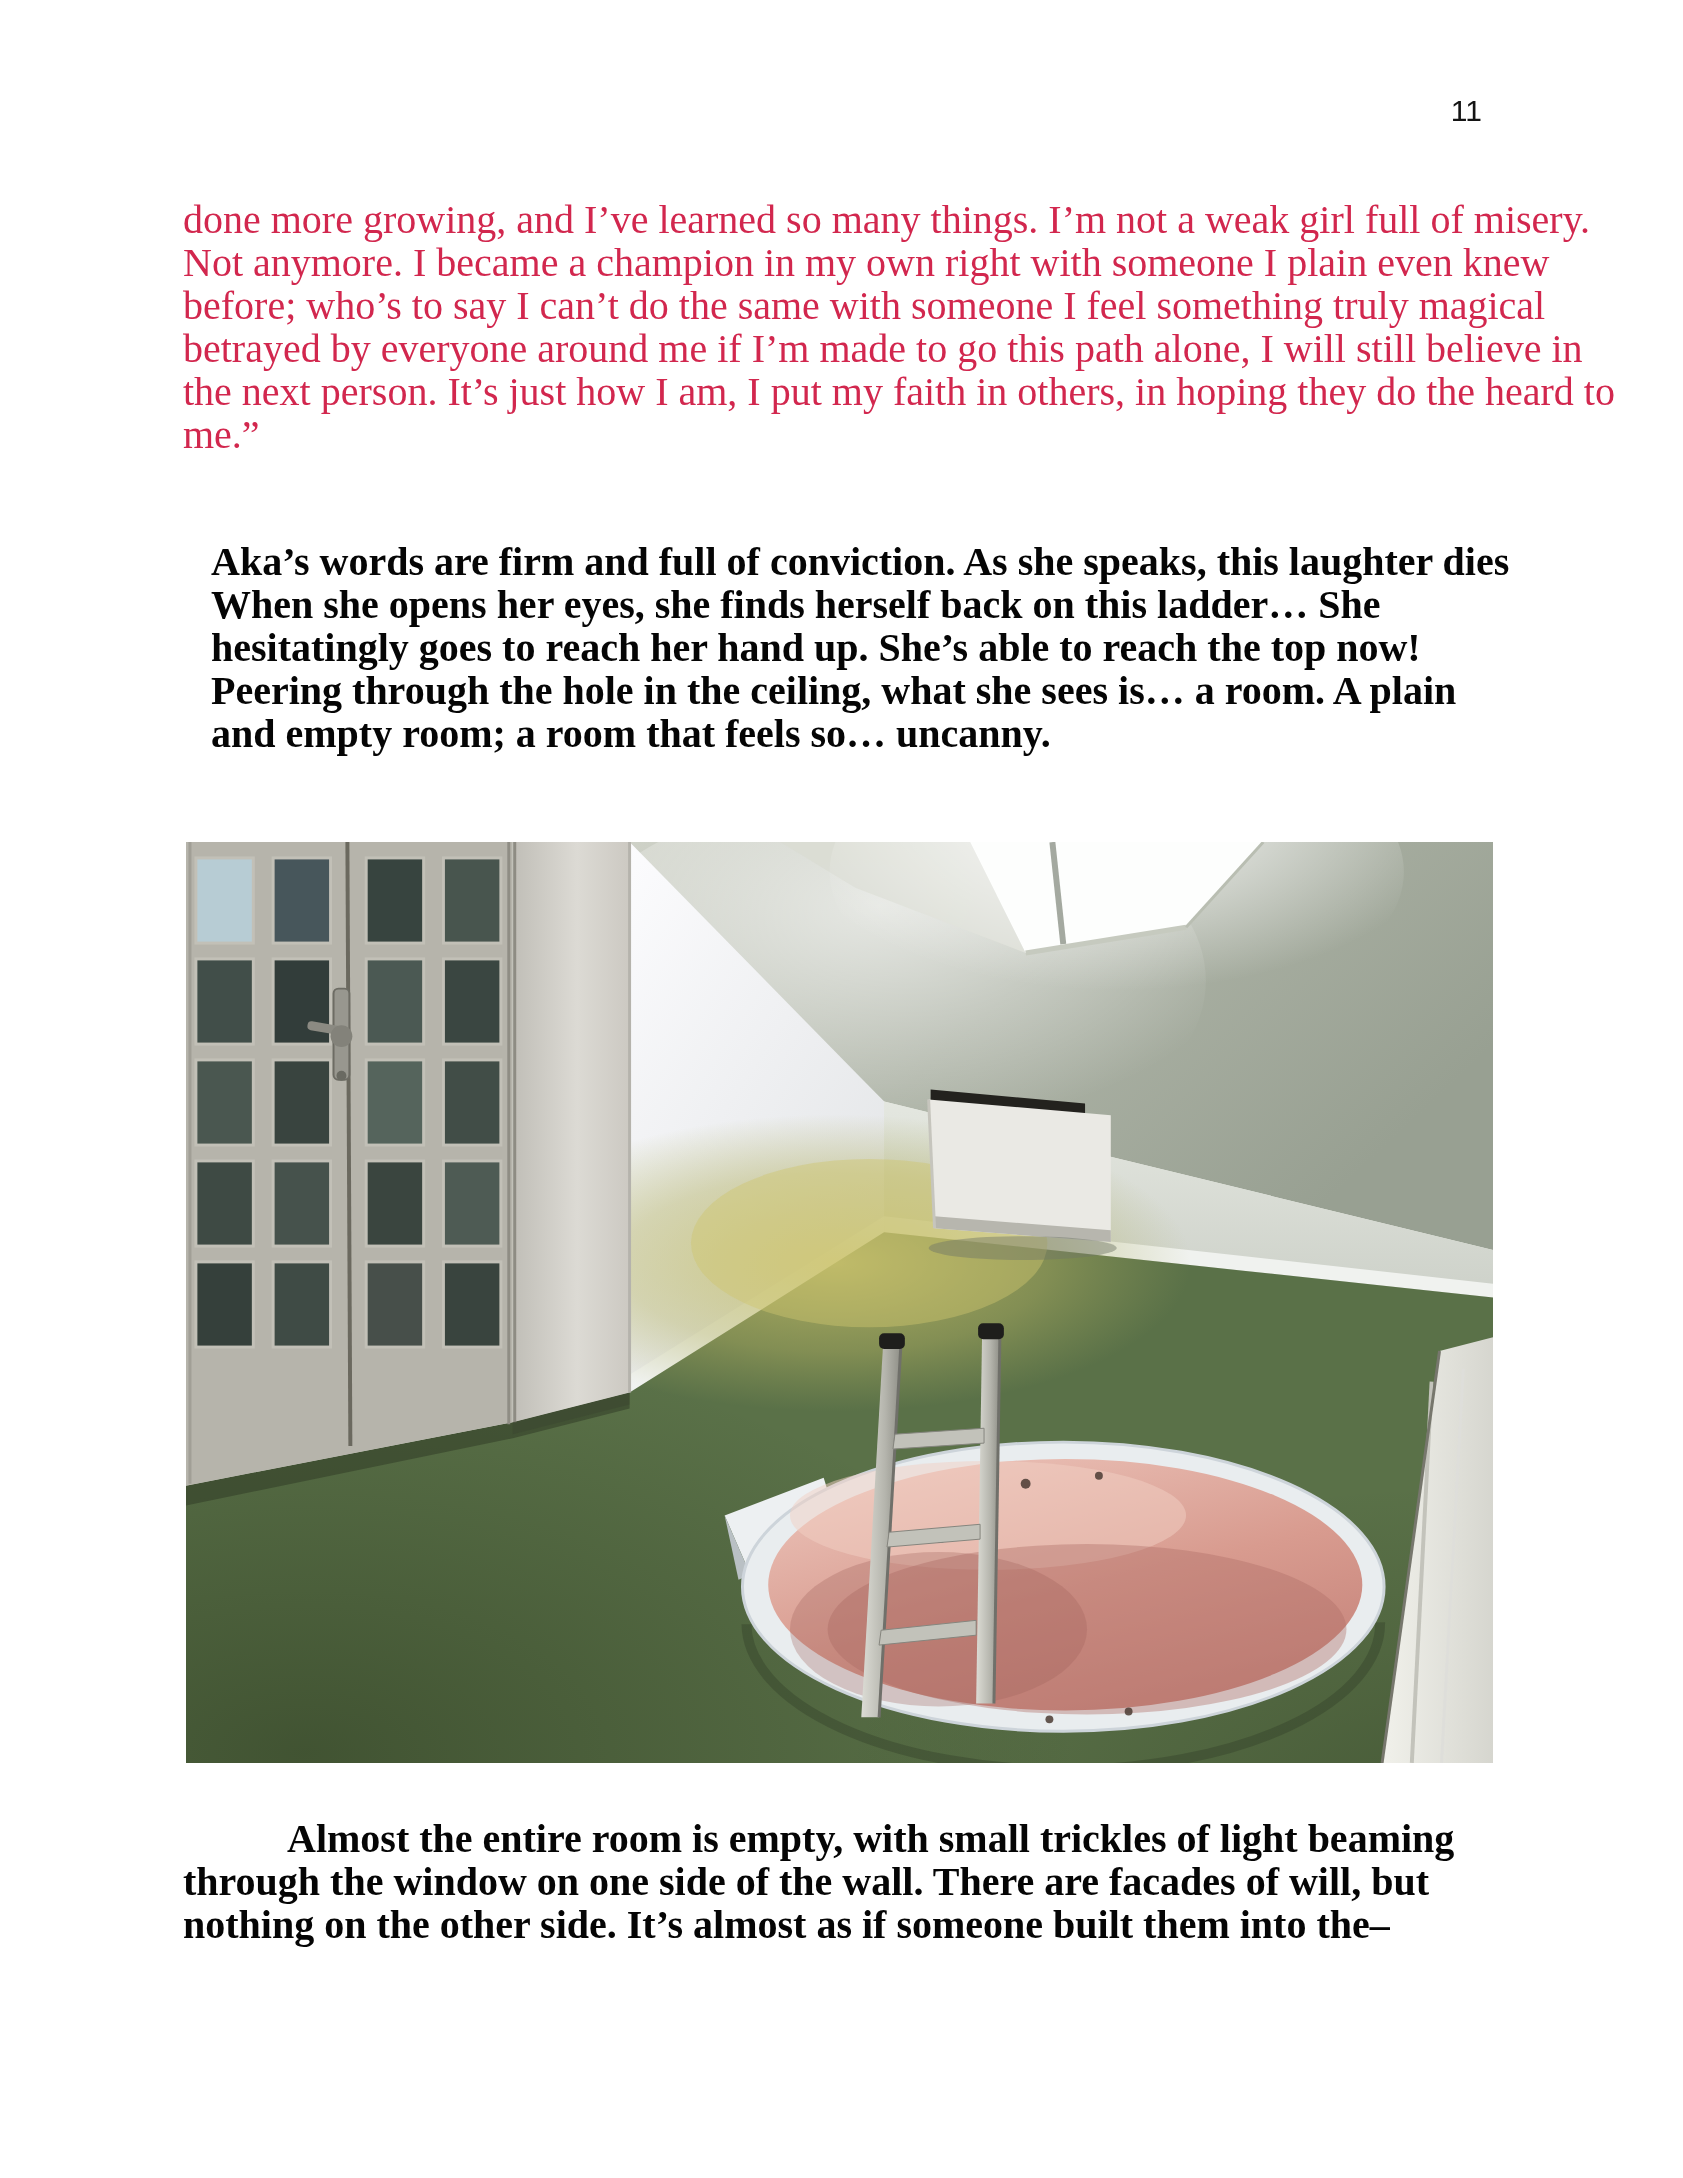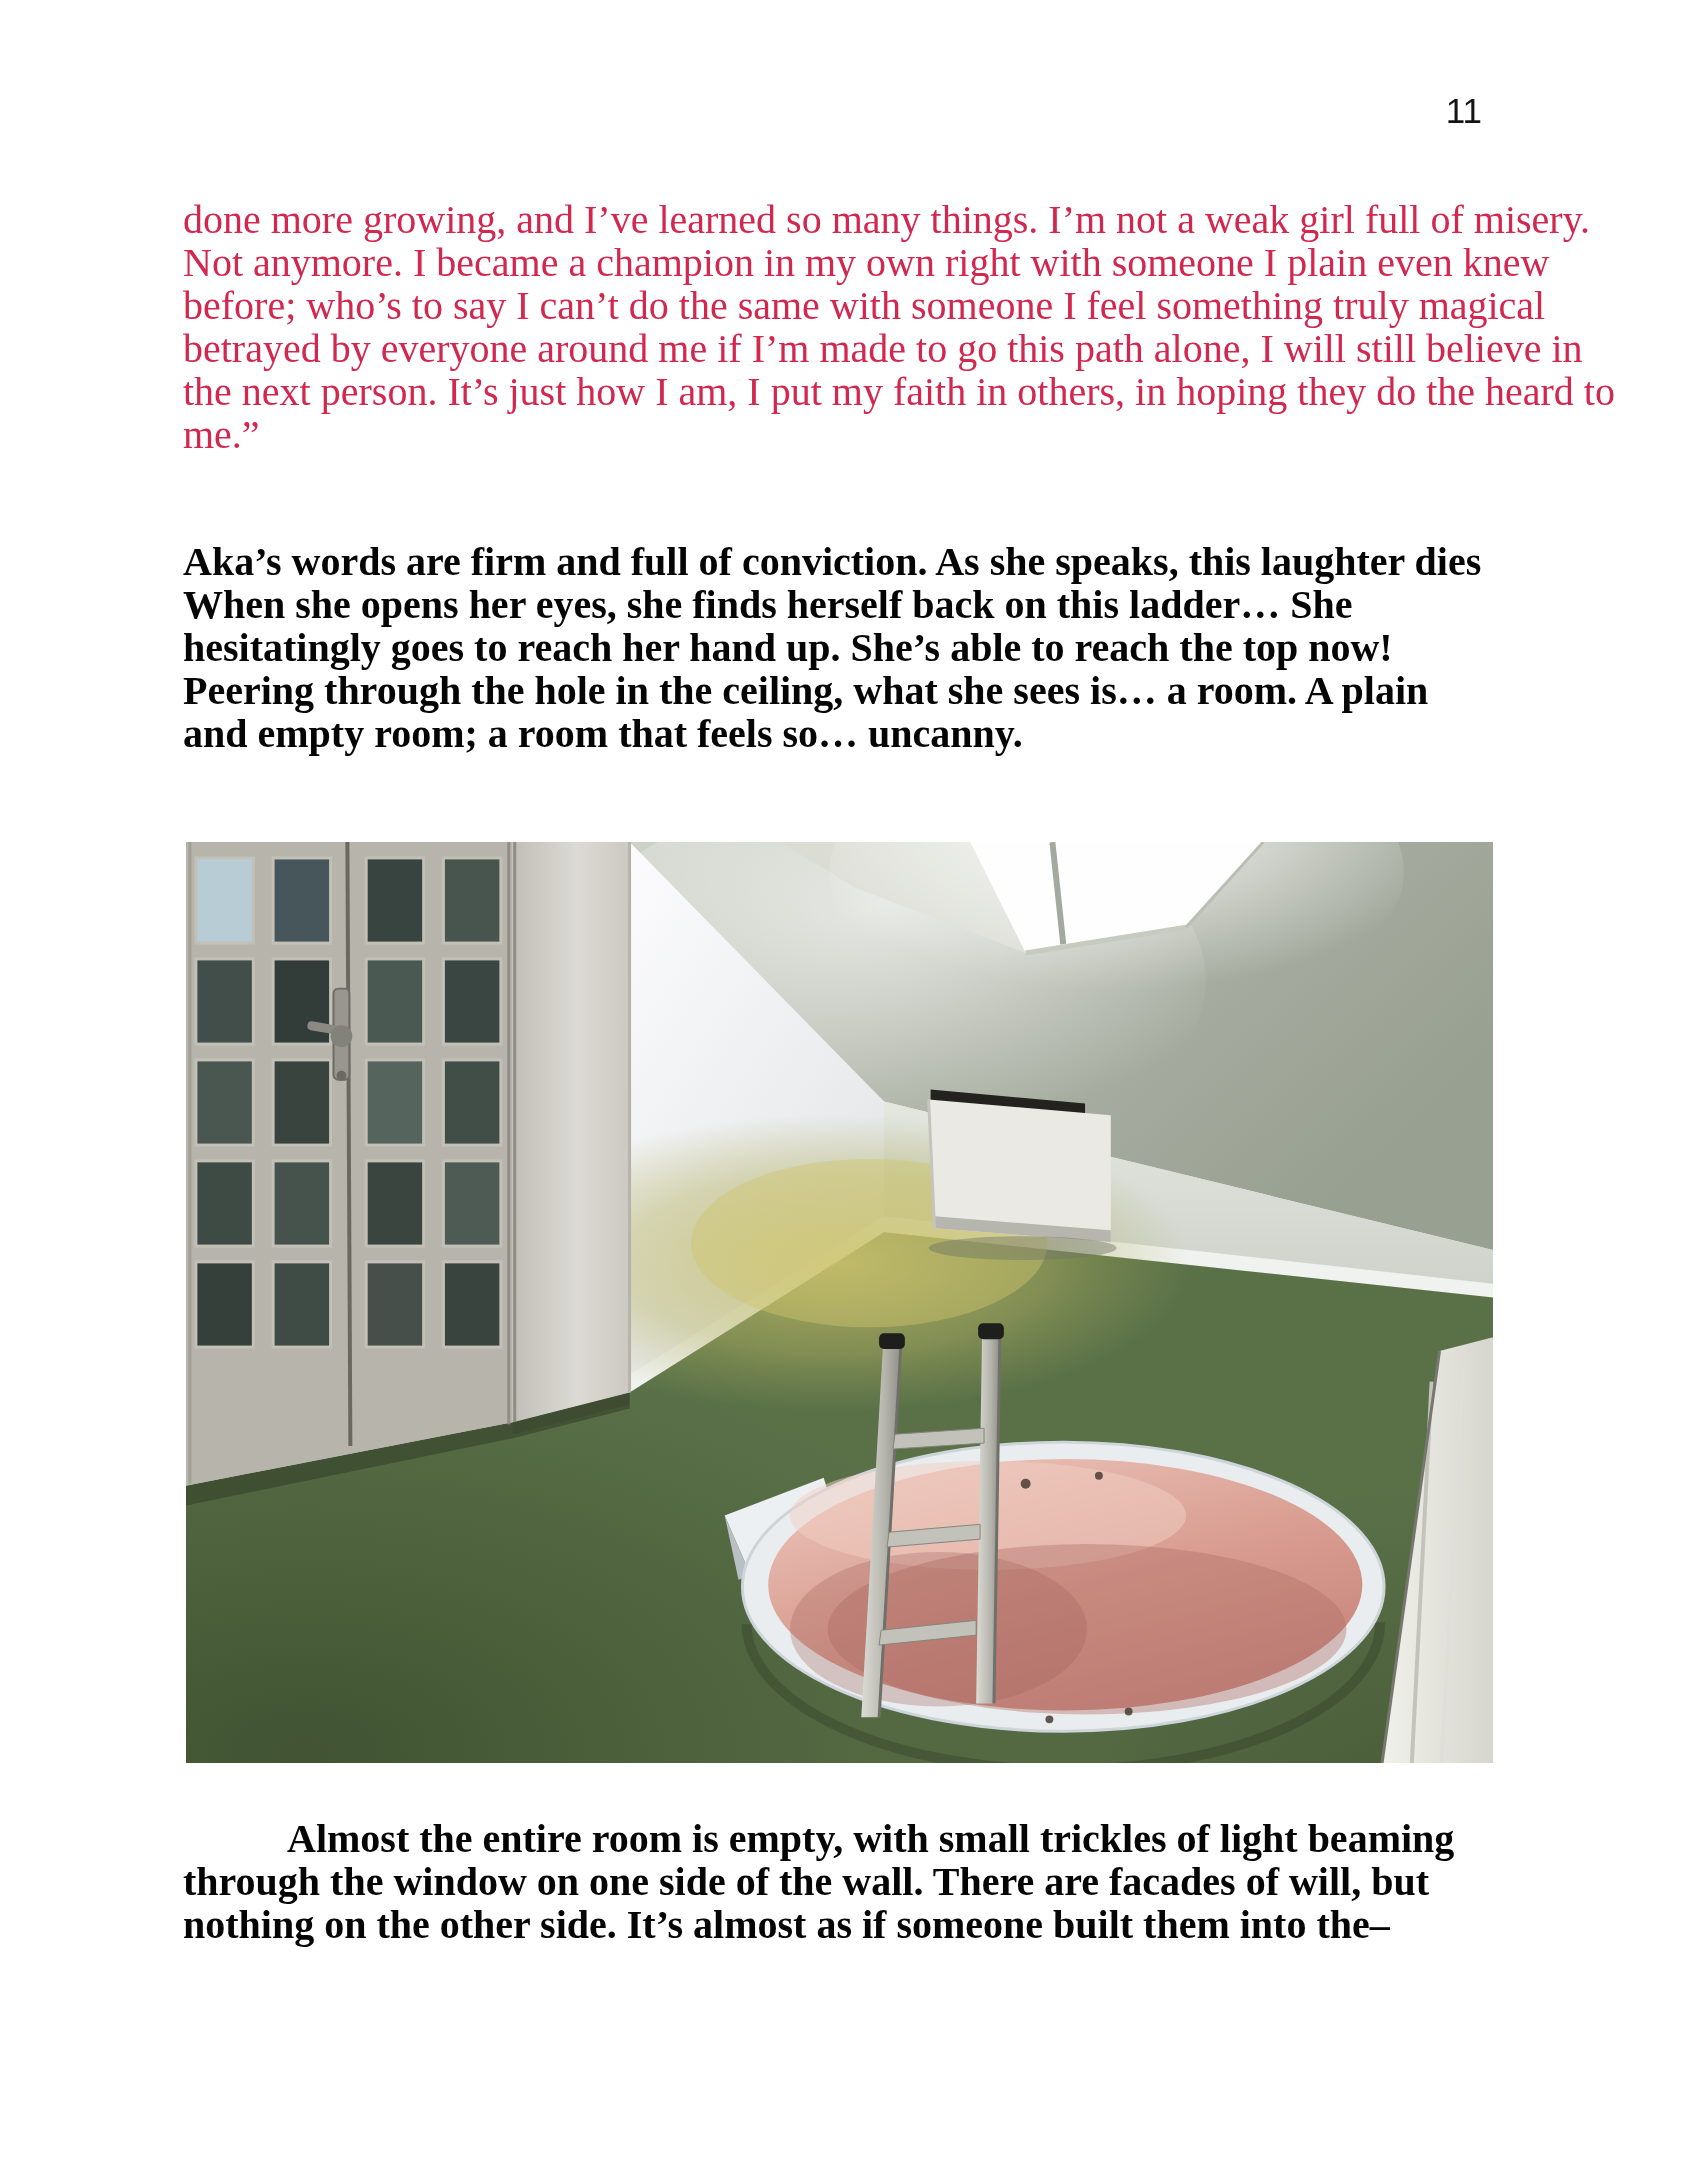--- a/index.html
+++ b/index.html
@@ -6,21 +6,21 @@
   .page{
     position:relative;
     width:1683px;height:2178px;
     background:#ffffff;
     overflow:hidden;
     font-family:"Liberation Serif", serif;
   }
   .pnum{
     position:absolute;top:93px;right:201px;
     font-family:"Liberation Sans", sans-serif;
-    font-size:35px;color:#141414;line-height:36px;
+    font-size:30px;color:#141414;line-height:36px;
   }
   .para{position:absolute;left:183px;width:1346px;}
   .line{
     white-space:nowrap;
     height:43px;line-height:43px;
     font-size:40px;
     color:#000;
   }
   .para.red .line{color:#d2274e;}
   .para.bold .line{font-weight:bold;color:#050505;}
@@ -41,21 +41,21 @@
 
   <div class="para red" style="top:198px;">
     <div class="line">done more growing, and I’ve learned so many things. I’m not a weak girl full of misery.</div>
     <div class="line">Not anymore. I became a champion in my own right with someone I plain even knew</div>
     <div class="line">before; who’s to say I can’t do the same with someone I feel something truly magical</div>
     <div class="line">betrayed by everyone around me if I’m made to go this path alone, I will still believe in</div>
     <div class="line">the next person. It’s just how I am, I put my faith in others, in hoping they do the heard to</div>
     <div class="line">me.”</div>
   </div>
 
-  <div class="para bold" style="top:540px;">
+  <div class="para bold" style="top:540px;margin-left:28px;">
     <div class="line">Aka’s words are firm and full of conviction. As she speaks, this laughter dies</div>
     <div class="line">When she opens her eyes, she finds herself back on this ladder… She</div>
     <div class="line">hesitatingly goes to reach her hand up. She’s able to reach the top now!</div>
     <div class="line">Peering through the hole in the ceiling, what she sees is… a room. A plain</div>
     <div class="line">and empty room; a room that feels so… uncanny.</div>
   </div>
 
   <div class="photo" role="img" aria-label="Attic room with green carpet: white french doors with glass panes on the left, a sloped white ceiling with a bright skylight, a small white radiator box on the knee wall, and an oval hatch in the floor with a white rim, pink interior and an aluminum ladder sticking out.">
     <svg width="1307" height="921" viewBox="0 0 1320 930">
       <defs>

